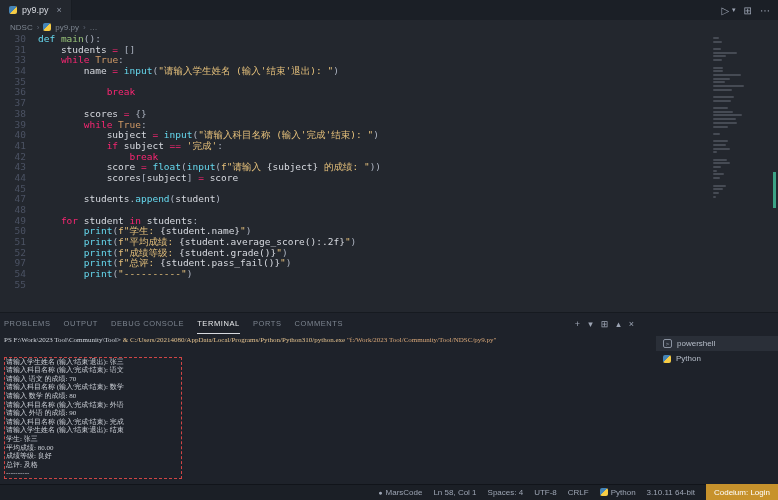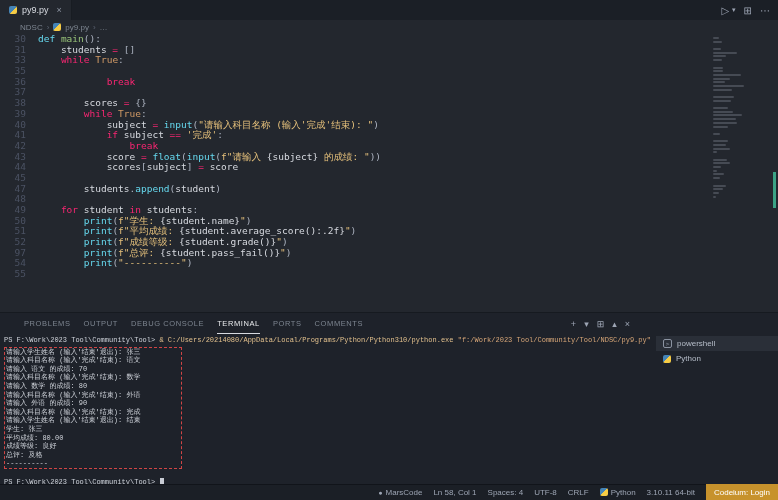--- a/index.html
+++ b/index.html
@@ -7,21 +7,21 @@
   #window{position:relative;width:778px;height:500px;background:#23272e;color:#abb2bf;overflow:hidden}
 
   
   .tabbar{position:absolute;top:0;left:0;right:0;height:20px;background:#1b1f26;display:flex;align-items:stretch}
   .tab{display:flex;align-items:center;gap:5px;padding:0 9px;background:#23272e;font-size:9px;color:#d7dae0;border-right:1px solid #181c22}
   .tab-close{color:#8b93a1;font-size:9px;margin-left:3px;cursor:pointer}
   .editor-actions{position:absolute;right:8px;top:0;height:20px;display:flex;align-items:center;gap:8px;color:#9da5b4;font-size:10px}
   .editor-actions .small{font-size:7px;margin-left:-5px}
 
   
-  .breadcrumb{position:absolute;top:20px;left:0;right:0;height:14px;display:flex;align-items:center;gap:4px;padding-left:20px;font-size:8px;color:#7d8590;background:#23272e}
+  .breadcrumb{position:absolute;top:20px;left:0;right:0;height:14px;display:flex;align-items:center;gap:4px;padding-left:10px;font-size:8px;color:#7d8590;background:#23272e}
   .breadcrumb .sep{color:#5b6270}
 
   
   .editor{position:absolute;top:34px;left:0;right:0;height:278px;overflow:hidden;background:#23272e}
   .code-line{display:flex;height:10.7px;line-height:10.7px;font-family:"DejaVu Sans Mono",monospace;font-size:9.5px}
   .ln{flex:0 0 26px;width:26px;text-align:right;color:#4b5263}
   .ltx{white-space:pre;padding-left:12px;color:#abb2bf}
   .tk.kd{color:#66d9ef;}
   .tk.k{color:#f92672}
   .tk.op{color:#f92672}
@@ -34,32 +34,32 @@
   .tk.p{color:#abb2bf}
   .tk.fx{color:#d7dae0}
 
   
   .minimap{position:absolute;top:3px;right:9px;width:56px}
   .mm-bar{height:2px;margin-bottom:1.7px;background:#8a909b;opacity:.35;border-radius:1px}
   .mm-marker{position:absolute;right:2px;top:138px;width:3px;height:36px;background:#3fba94;opacity:.85}
 
   
   .panel{position:absolute;top:312px;left:0;right:0;height:172px;background:#1e222a;border-top:1px solid #161a20}
-  .panel-header{position:absolute;top:0;left:0;right:0;height:21px;display:flex;align-items:center;padding:0 24px}
+  .panel-header{position:absolute;top:0;left:0;right:16px;height:21px;display:flex;align-items:center;padding:0 4px}
   .ptabs{display:flex;align-items:stretch;height:21px}
   .ptab{font-size:7.5px;letter-spacing:.6px;color:#7d8590;margin-right:13px;line-height:21px;height:21px;cursor:pointer}
   .ptab.active{color:#e8eaed;border-bottom:1px solid #d7dae0}
   .panel-actions{margin-left:auto;display:flex;gap:8px;color:#9da5b4;font-size:9px;align-items:center;margin-right:124px}
 
-  .terminal{position:absolute;top:21px;left:0;width:calc(100% - 124px);bottom:0;padding:2px 0 0 4px;font-family:Liberation Mono, monospace;font-size:7px;line-height:8.6px;color:#cfd3da;overflow:hidden}
+  .terminal{position:absolute;top:21px;left:0;width:calc(100% - 124px);bottom:0;padding:2px 0 0 4px;font-family:Liberation Serif, serif;font-size:7px;line-height:8.6px;color:#cfd3da;overflow:hidden}
   .tline{white-space:pre;height:8.6px}
   .t-prompt{color:#cfd3da;white-space:pre}
   .t-cmd{color:#e2c08d}
   .t-str{color:#d8a778}
-  .annotation-box{border:1px dashed #d04545;width:178px;padding-left:1px;margin-top:2px}
+  .annotation-box{border:1px dashed #d04545;width:178px;padding-left:1px;margin-top:12px}
   .term-gap{height:8.6px}
   .prompt-row{display:flex;align-items:center;height:8.6px}
   .cursor{display:inline-block;width:4px;height:7px;background:#c8ccd4;margin-left:1px}
 
   .terminal-list{position:absolute;top:21px;right:0;width:122px;bottom:0;padding-top:2px}
   .term-item{display:flex;align-items:center;gap:5px;height:15px;padding:0 7px;font-size:8px;color:#b6bdc9;cursor:pointer}
   .term-item.first{background:#2a2f38}
   .tico.shell{display:inline-block;width:9px;height:9px;border:1px solid #8b93a1;border-radius:2px;font-size:6px;line-height:7px;text-align:center;color:#8b93a1;font-family:"DejaVu Sans Mono",monospace}
   .pyico{display:inline-block;width:10px;height:10px;border-radius:2px;background:linear-gradient(135deg,#4584b6 50%,#f6cc45 50%)}
   .pyico.tiny{width:8px;height:8px}
@@ -106,20 +106,24 @@
           <span class="ln">30</span>
           <span class="ltx"><span class="tk kd">def </span><span class="tk fn">main</span><span class="tk p">():</span></span>
         </div>
         <div class="code-line">
           <span class="ln">31</span>
           <span class="ltx"><span class="tk v">    students</span><span class="tk op"> = </span><span class="tk p">[]</span></span>
         </div>
         <div class="code-line">
           <span class="ln">33</span>
           <span class="ltx"><span class="tk p">    </span><span class="tk k">while </span><span class="tk kc">True</span><span class="tk p">:</span></span>
+        </div>
+        <div class="code-line">
+          <span class="ln">34</span>
+          <span class="ltx"><span class="tk v">        name</span><span class="tk op"> = </span><span class="tk call">input</span><span class="tk p">(</span><span class="tk s">"请输入学生姓名 (输入'结束'退出): "</span><span class="tk p">)</span></span>
         </div>
         <div class="code-line">
           <span class="ln">35</span>
         </div>
         <div class="code-line">
           <span class="ln">36</span>
           <span class="ltx"><span class="tk p">            </span><span class="tk k">break</span></span>
         </div>
         <div class="code-line">
           <span class="ln">37</span>

